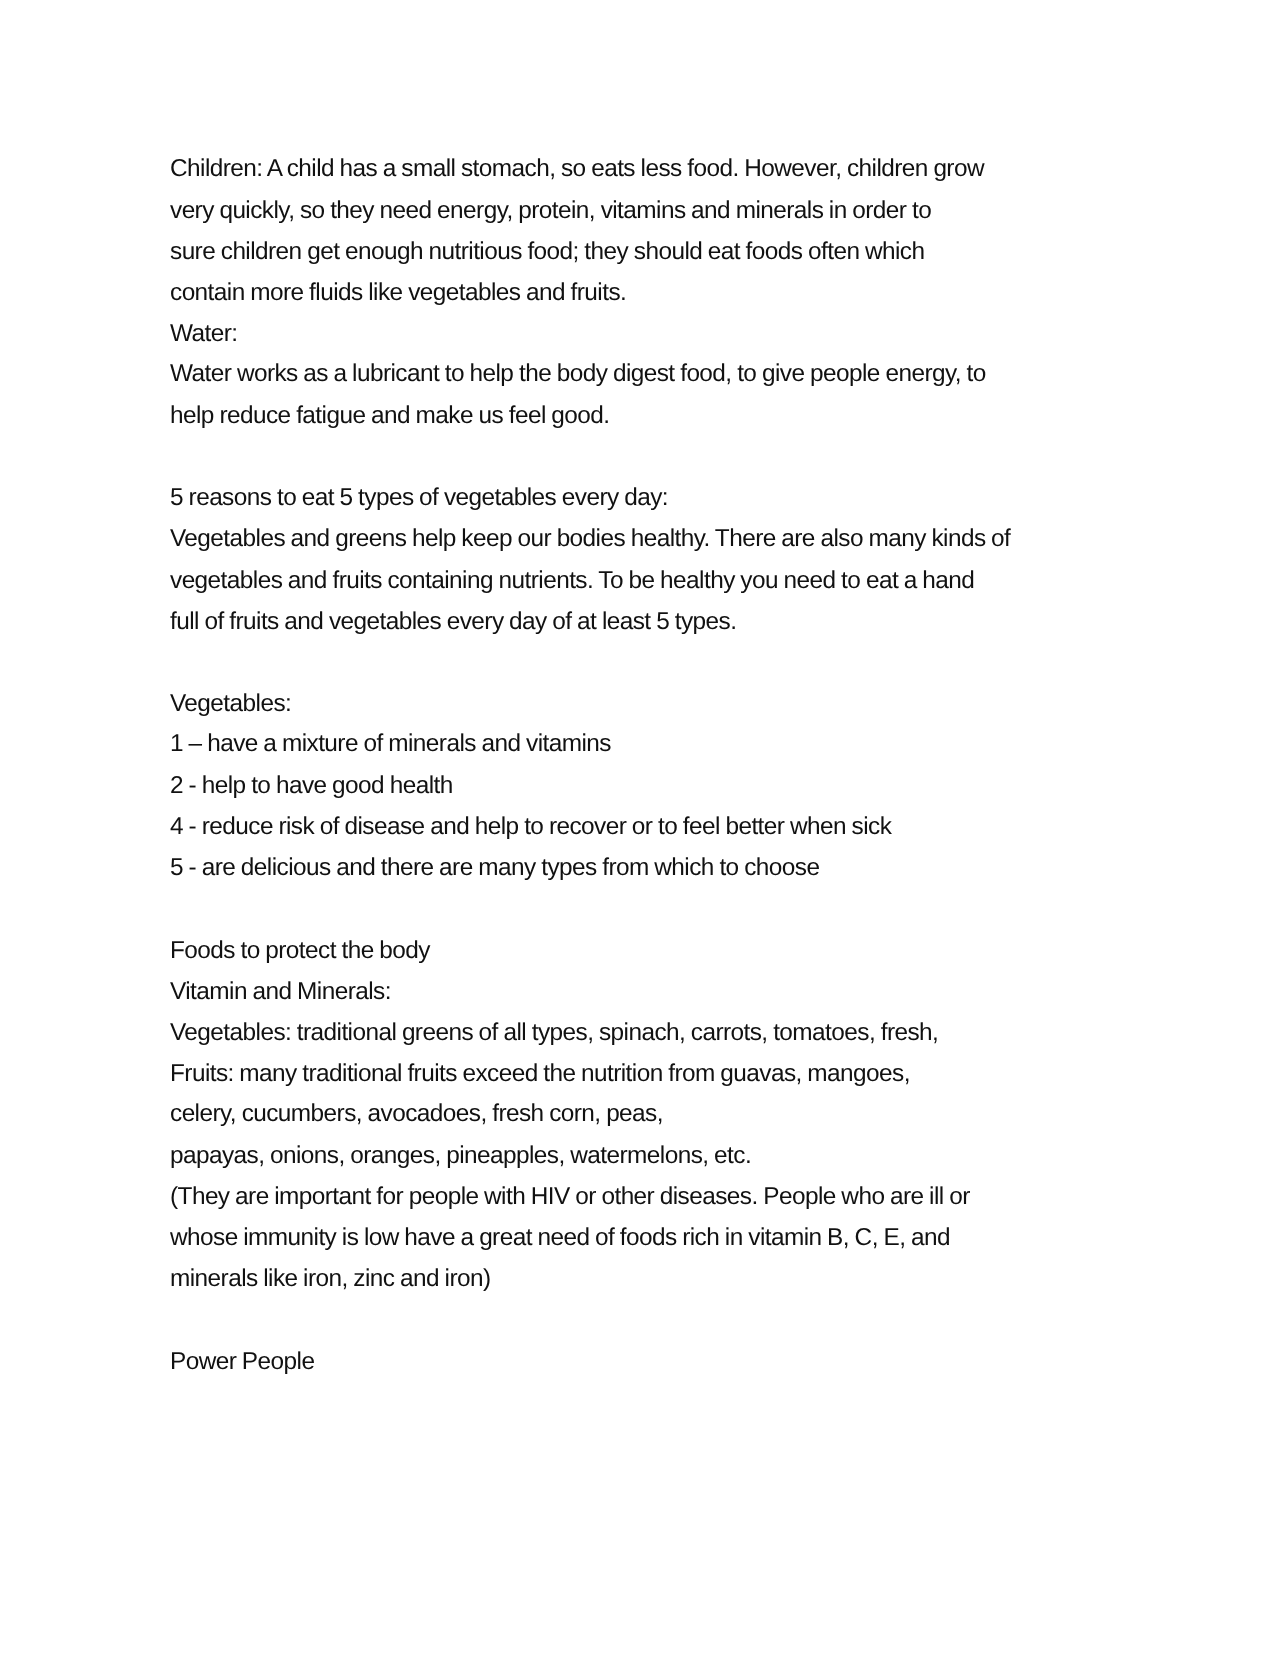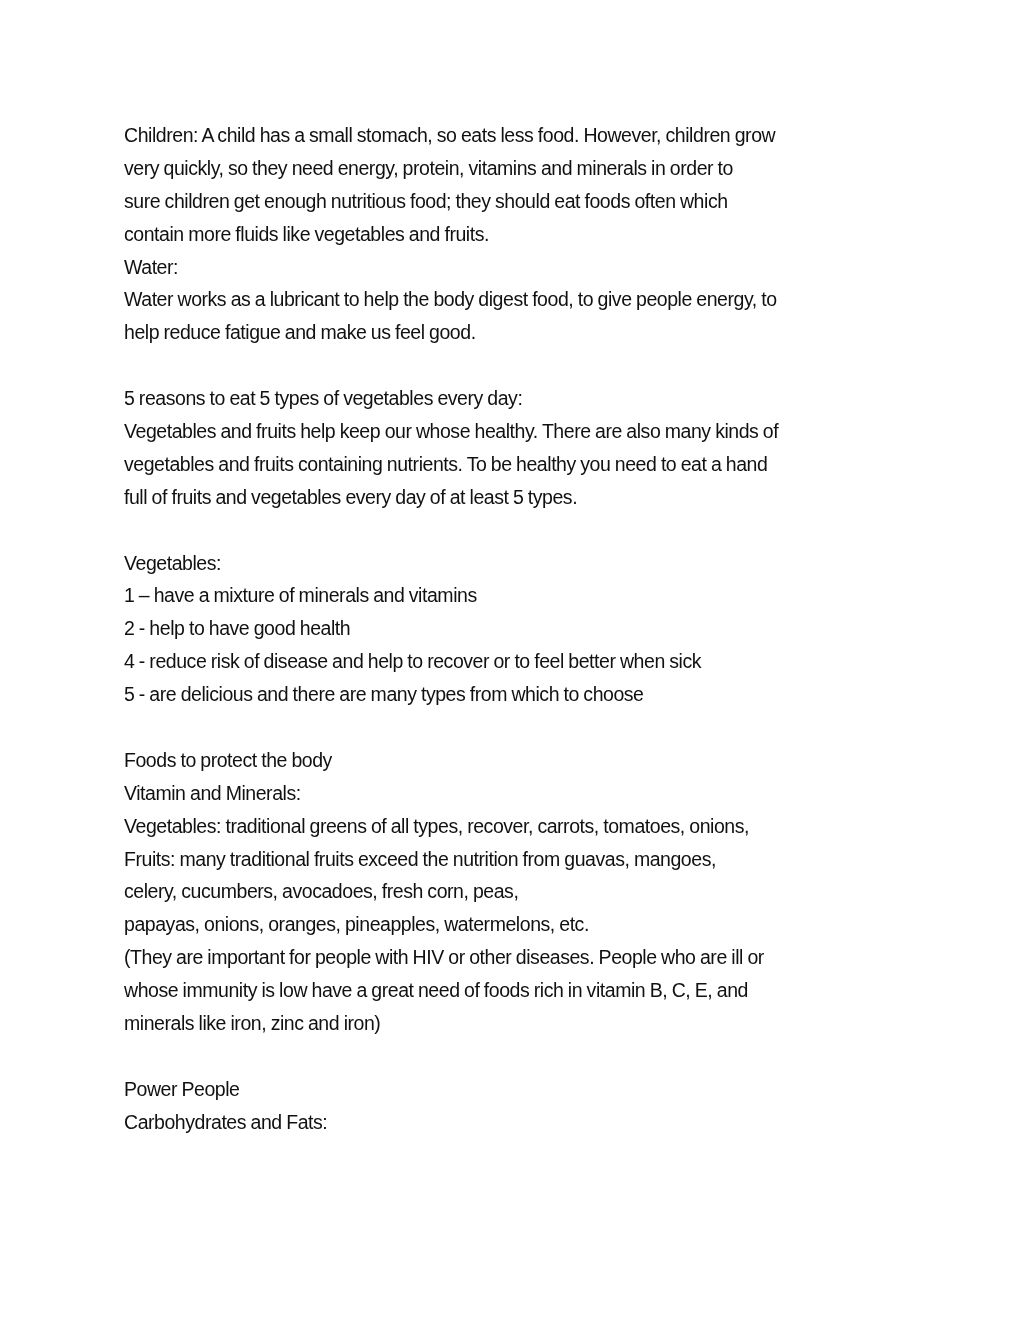--- a/index.html
+++ b/index.html
@@ -8,21 +8,21 @@
       background: #ffffff;
     }
     body {
       width: 1024px;
       height: 1325px;
       position: relative;
       overflow: hidden;
     }
     .page {
       position: absolute;
-      left: 124px;
+      left: 136px;
       top: 119px;
       width: 790px;
       font-family: "Liberation Sans", sans-serif;
       font-size: 19.5px;
       line-height: 32.9px;
       color: #111111;
       letter-spacing: -0.45px;
       word-spacing: -0.5px;
     }
     .line {
@@ -50,49 +50,48 @@
   <div>
     <span class="line">Water:</span>
     <span class="line">Water works as a lubricant to help the body digest food, to give people energy, to</span>
     <span class="line">help reduce fatigue and make us feel good.</span>
   </div>
 
   <span class="blank"></span>
 
   <div>
     <span class="line">5 reasons to eat 5 types of vegetables every day:</span>
-    <span class="line">Vegetables and fruits help keep our whose healthy. There are also many kinds of</span>
+    <span class="line">Vegetables and greens help keep our bodies healthy. There are also many kinds of</span>
     <span class="line">vegetables and fruits containing nutrients. To be healthy you need to eat a hand</span>
     <span class="line">full of fruits and vegetables every day of at least 5 types.</span>
   </div>
 
   <span class="blank"></span>
 
   <div>
     <span class="line">Vegetables:</span>
     <span class="line">1 – have a mixture of minerals and vitamins</span>
     <span class="line">2 - help to have good health</span>
     <span class="line">4 - reduce risk of disease and help to recover or to feel better when sick</span>
     <span class="line">5 - are delicious and there are many types from which to choose</span>
   </div>
 
   <span class="blank"></span>
 
   <div>
     <span class="line">Foods to protect the body</span>
     <span class="line">Vitamin and Minerals:</span>
-    <span class="line">Vegetables: traditional greens of all types, recover, carrots, tomatoes, onions,</span>
+    <span class="line">Vegetables: traditional greens of all types, spinach, carrots, tomatoes, fresh,</span>
     <span class="line">Fruits: many traditional fruits exceed the nutrition from guavas, mangoes,</span>
     <span class="line">celery, cucumbers, avocadoes, fresh corn, peas,</span>
     <span class="line">papayas, onions, oranges, pineapples, watermelons, etc.</span>
     <span class="line">(They are important for people with HIV or other diseases. People who are ill or</span>
     <span class="line">whose immunity is low have a great need of foods rich in vitamin B, C, E, and</span>
     <span class="line">minerals like iron, zinc and iron)</span>
   </div>
 
   <span class="blank"></span>
 
   <div>
     <span class="line">Power People</span>
-    <span class="line">Carbohydrates and Fats:</span>
   </div>
 
 </div>
 
 </body></html>

